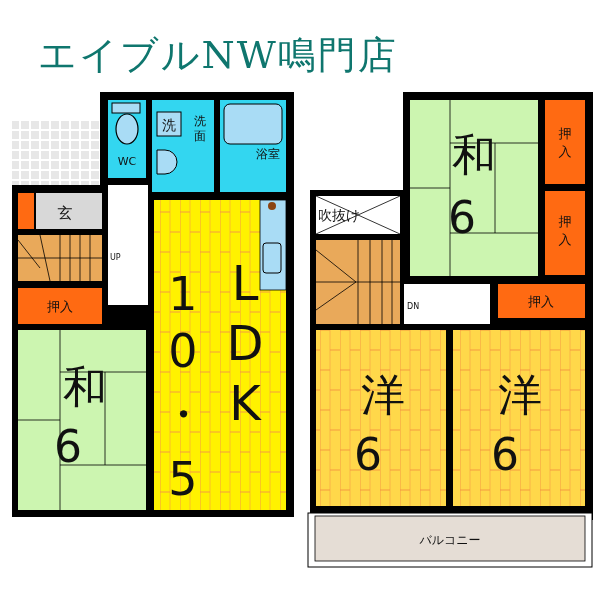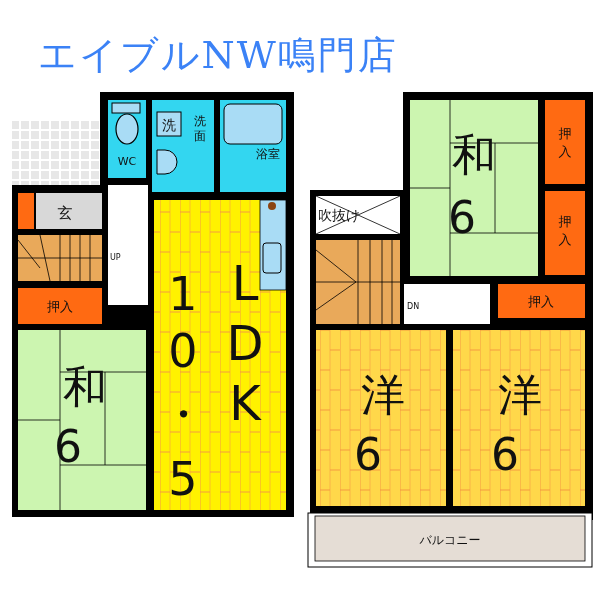--- a/index.html
+++ b/index.html
@@ -1,17 +1,17 @@
 <!DOCTYPE html>
 <html><head>
 <meta charset="utf-8">
 <style>
   html, body { margin:0; padding:0; background:#ffffff; }
   body { width:600px; height:600px; position:relative; overflow:hidden; font-family:"DejaVu Sans", sans-serif; }
-  .title { position:absolute; left:38px; top:36px; font-family:"DejaVu Serif", serif; font-size:38px; color:#3b82f6; letter-spacing:2px; line-height:1; white-space:nowrap; }
+  .title { position:absolute; left:38px; top:36px; font-family:"DejaVu Serif", serif; font-size:38px; color:#0f766e; letter-spacing:2px; line-height:1; white-space:nowrap; }
   svg { position:absolute; left:0; top:0; }
   .lbl { font-family:"DejaVu Sans", sans-serif; fill:#111; }
 </style>
 </head>
 <body>
 
 <div class="title">エイブルNW鳴門店</div>
 
 <svg width="600" height="600" viewBox="0 0 600 600">
   <defs>

